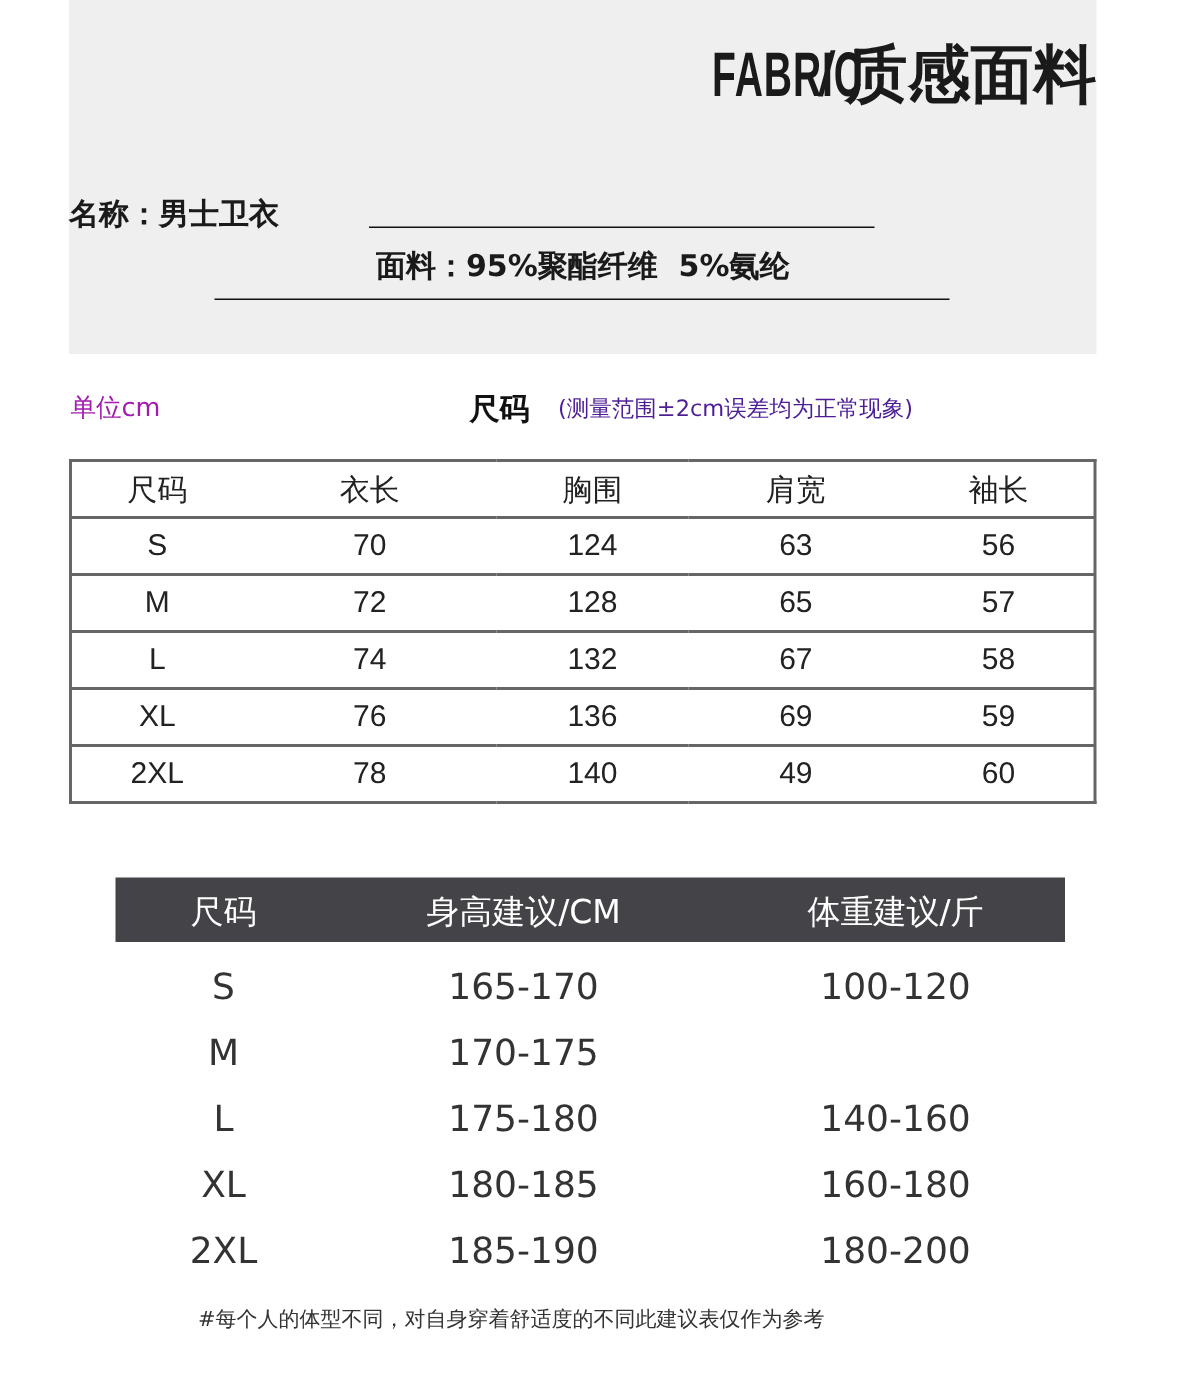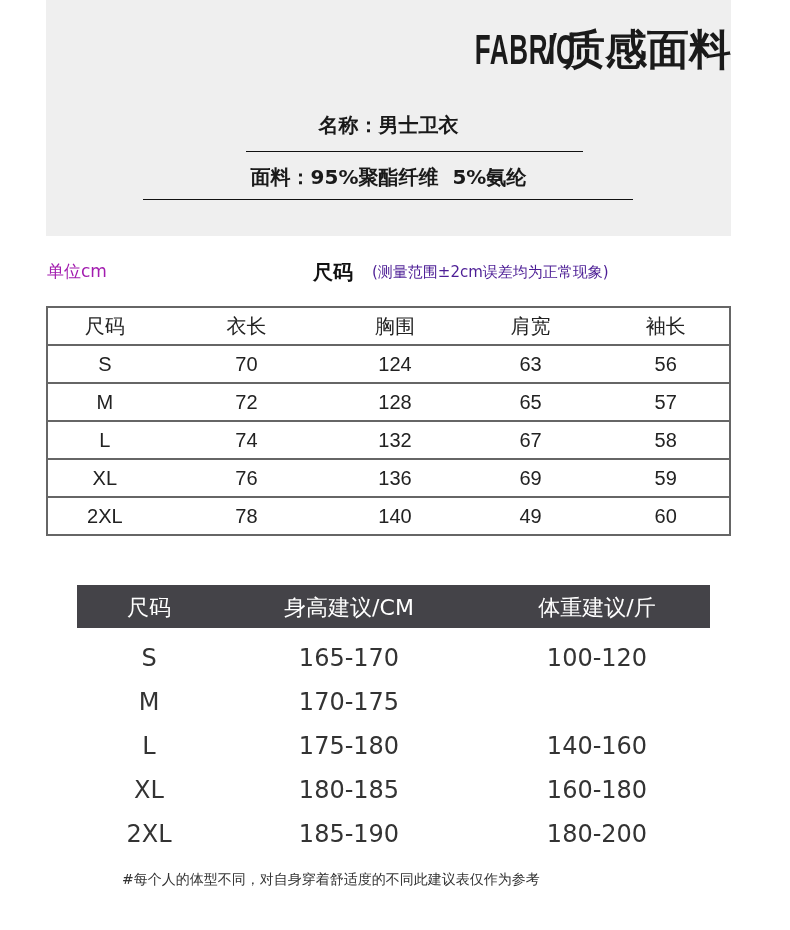--- a/index.html
+++ b/index.html
@@ -15,21 +15,21 @@
     position: absolute; left: 0; right: 0; top: 22px; text-align: right;
     font-size: 42px; font-weight: bold; letter-spacing: 0px; color: #1a1a1a;
   }
   .fabric-title .en {
     font-family: "Liberation Sans", sans-serif; font-weight: bold;
     display: inline-block; transform: scaleX(0.62); transform-origin: right center;
     margin-left: -38px; letter-spacing: 1px;
   }
   .fabric-title .sep { font-family: "Liberation Sans", sans-serif; font-weight: normal; margin: 0 6px 0 -30px; }
   .name-line {
-    position: absolute; left: 0; right: 0; top: 112px; text-align: center;
+    position: absolute; left: 0; right: 0; top: 129px; 
     font-size: 20px; font-weight: bold; color: #1a1a1a;
   }
   .rule1 { position: absolute; left: 200px; width: 337px; top: 151px; height: 1px; background: #111; }
   .material-line {
     position: absolute; left: 0; right: 0; top: 164px; text-align: center;
     font-size: 20px; font-weight: bold; color: #1a1a1a; white-space: pre;
   }
   .rule2 { position: absolute; left: 97px; width: 490px; top: 199px; height: 1px; background: #111; }
 
   .unit-label { position: absolute; left: 47px; top: 260px; font-size: 17px; color: #a21caf; }
@@ -56,21 +56,21 @@
     background: #444348; color: #fff; font-size: 22px;
   }
   .rec-header span { position: absolute; top: 8px; text-align: center; }
   .rec-rows { position: absolute; left: 77px; top: 640px; width: 633px; }
   .rec-row { position: relative; height: 44px; font-size: 24px; color: #333; }
   .rec-row span { position: absolute; top: 4px; text-align: center; font-family: "DejaVu Sans", sans-serif; }
   .col-a { left: 20px; width: 104px; }
   .col-b { left: 190px; width: 164px; }
   .col-c { left: 438px; width: 164px; }
 
-  .footnote { position: absolute; left: 122px; top: 871px; font-size: 14px; color: #333; text-align: right; }
+  .footnote { position: absolute; left: 132px; top: 871px; font-size: 14px; color: #333; text-align: right; }
 </style>
 </head>
 <body>
 
 <div class="fabric-panel">
   <div class="fabric-title">
     <span class="en">FABRIC</span><span class="sep">/</span><span class="cn">质感面料</span>
   </div>
   <div class="name-line">名称：男士卫衣</div>
   <div class="rule1"></div>

